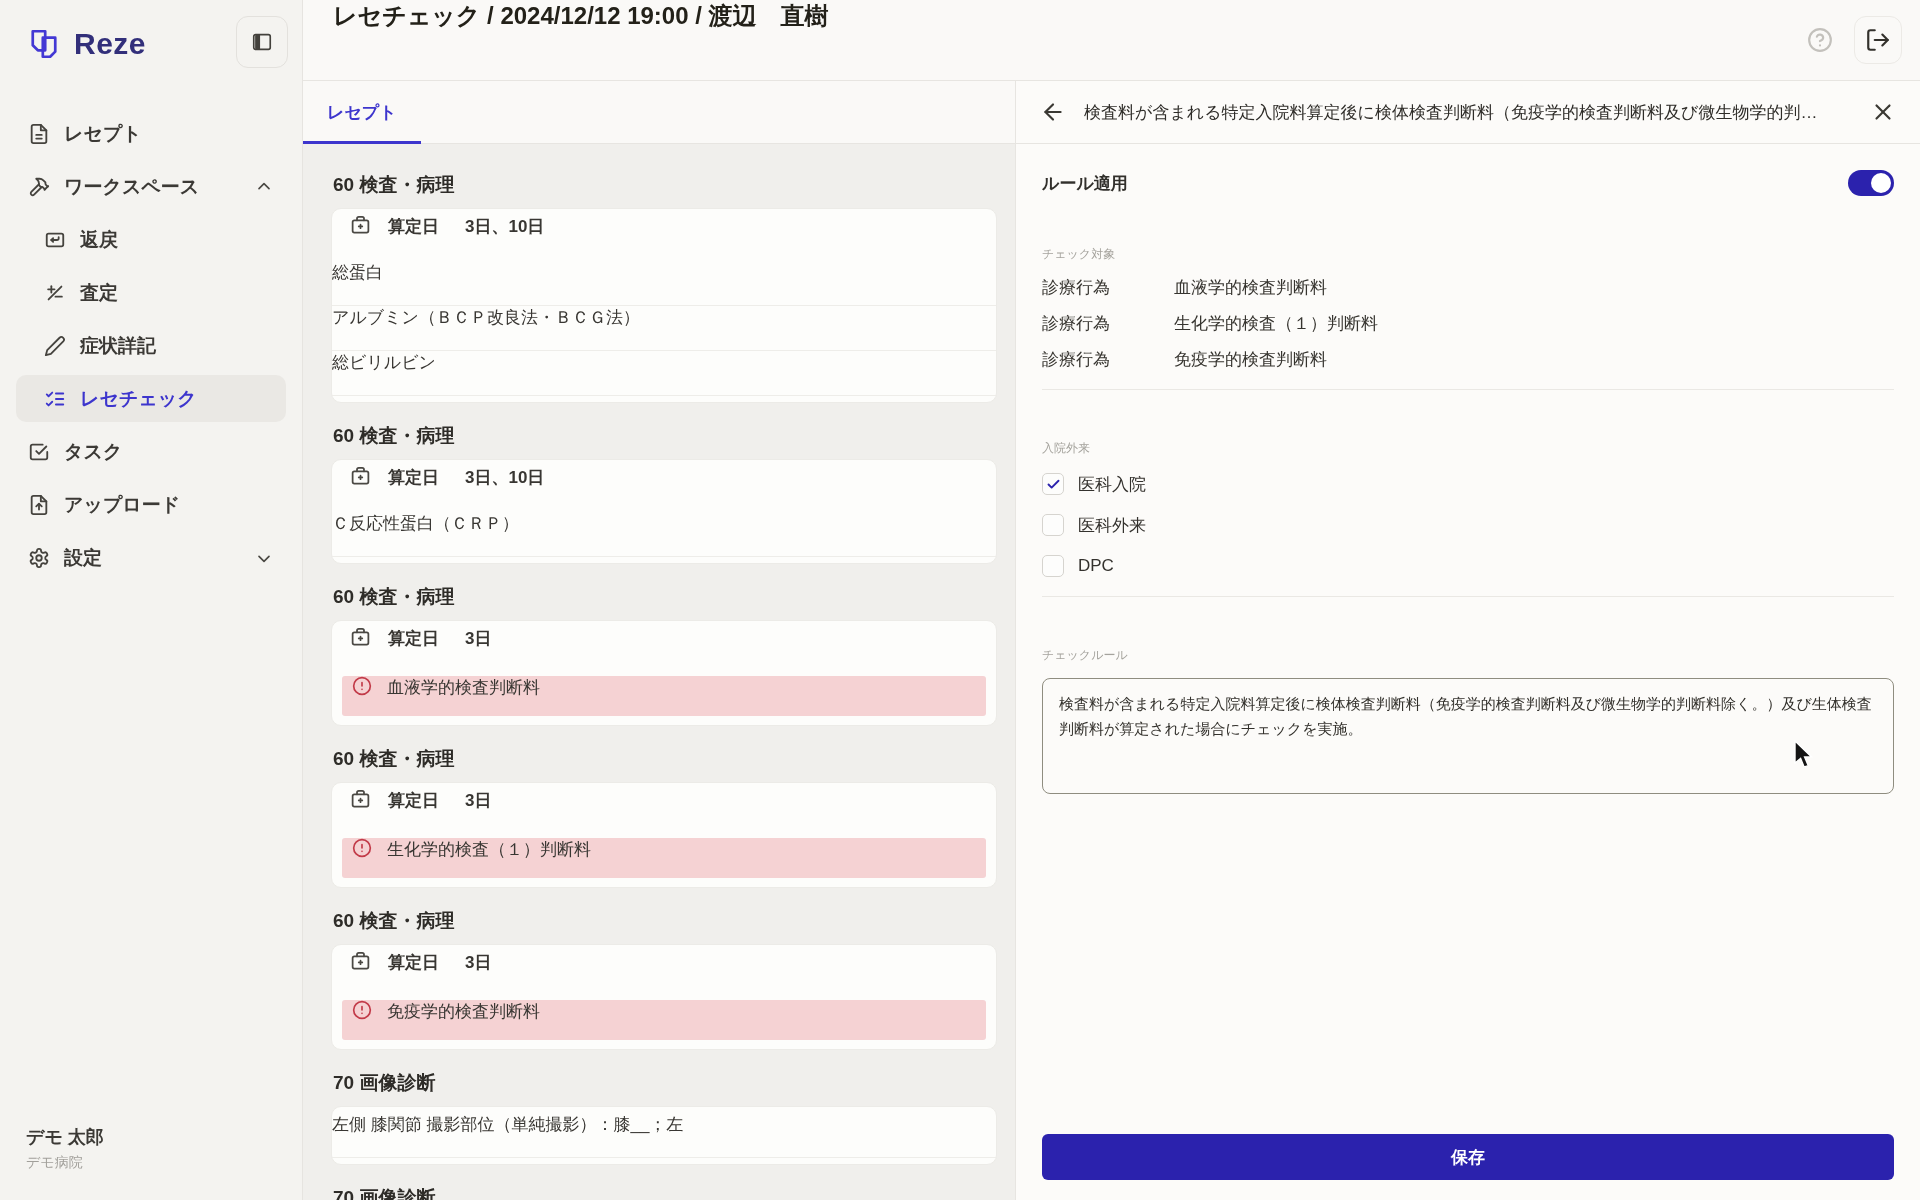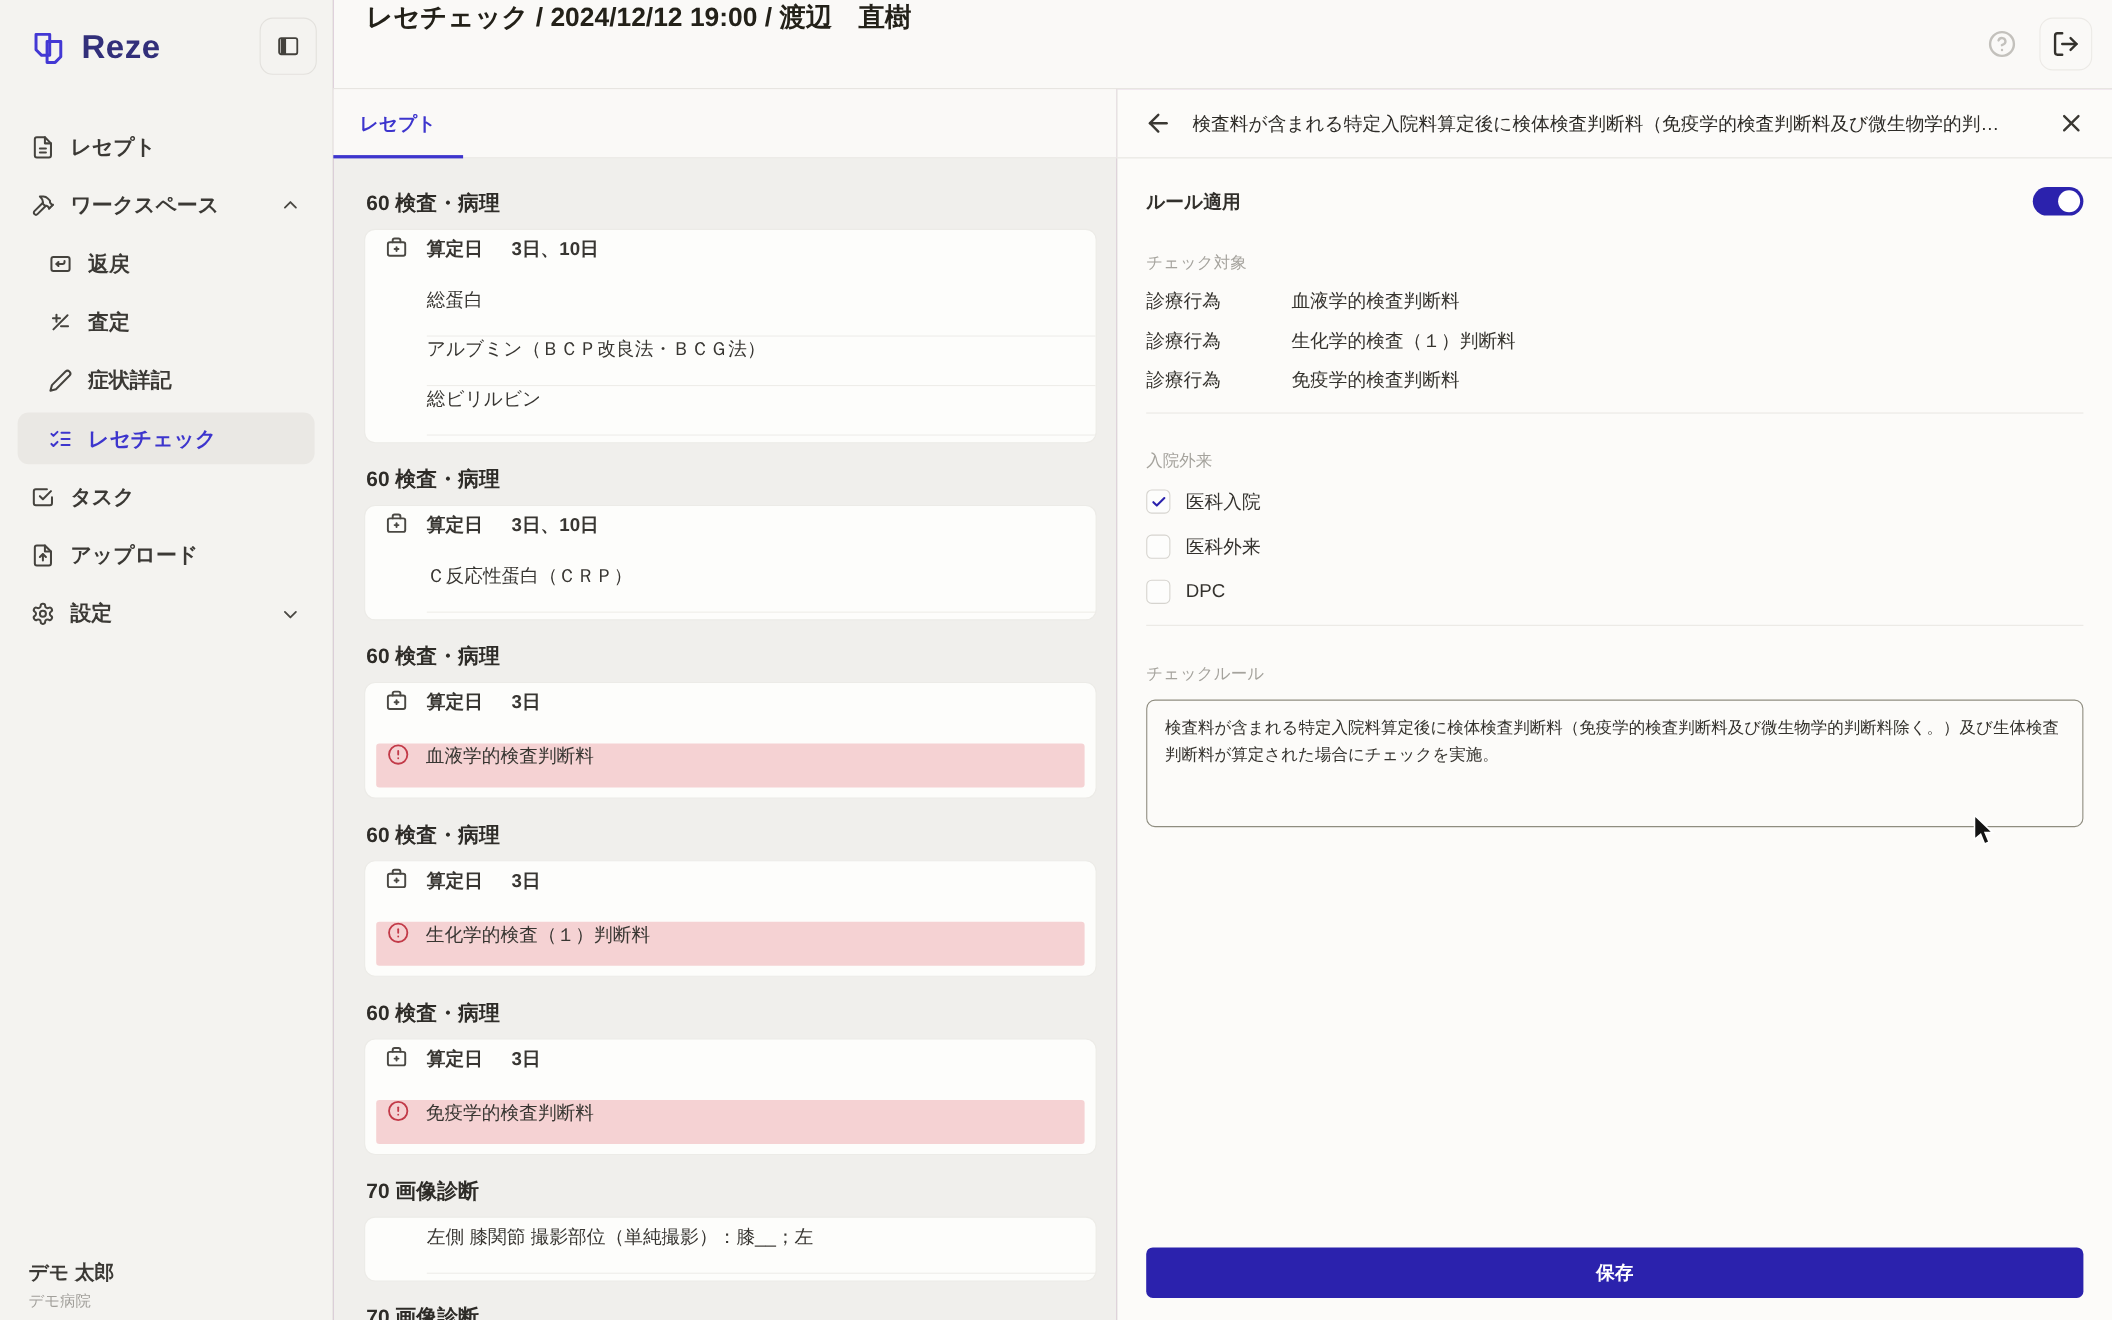--- a/index.html
+++ b/index.html
@@ -14,21 +14,21 @@
   .logo-text{font-size:30px;font-weight:600;color:#322f7a;letter-spacing:.5px}
   .collapse-btn{position:absolute;top:16px;right:14px;width:52px;height:52px;border:1px solid #e3e1dd;border-radius:12px;display:flex;align-items:center;justify-content:center;color:#43413c;background:transparent;cursor:pointer}
   .collapse-btn .i{width:22px;height:22px}
   .nav{margin-top:48px;display:flex;flex-direction:column;gap:6px;padding:0 16px}
   .nav-item{display:flex;align-items:center;gap:14px;height:47px;padding:0 12px;border-radius:10px;font-size:19px;font-weight:600;color:#3b3935;cursor:pointer}
   .nav-item .icon{width:22px;height:22px;flex:none;color:#45433e}
   .nav-item.sub{padding-left:28px}
   .nav-item.active{background:#eae8e4;color:#3d35cd}
   .nav-item.active .icon{color:#3d35cd}
   .nav-item .chev{margin-left:auto;width:20px;height:20px;color:#4a4843}
-  .user-block{position:absolute;left:26px;bottom:8px}
+  .user-block{position:absolute;left:26px;bottom:28px}
   .user-name{font-size:18px;font-weight:700;color:#3b3935}
   .user-org{font-size:14px;color:#a19f9a;margin-top:5px}
   
   .main{flex:1;display:flex;flex-direction:column;min-width:0}
   .topbar{height:80px;min-height:80px;display:flex;border-bottom:1px solid #e7e5e1;padding:0 18px 0 30px;background:#faf9f7}
   .topbar-title{font-size:24px;font-weight:700;color:#232119;white-space:nowrap}
   .topbar-actions{margin-left:auto;display:flex;align-items:center;gap:10px}
   .icon-btn{width:48px;height:48px;border-radius:12px;display:flex;align-items:center;justify-content:center;background:transparent;border:none;cursor:pointer}
   .icon-btn .i{width:26px;height:26px}
   .icon-btn.help{color:#c3c1bc}
@@ -41,37 +41,37 @@
   .tab .underline{position:absolute;left:0;right:0;bottom:-1px;height:3px;background:#3d35cd}
   .list-scroll{flex:1;padding:20px 18px 0 28px;overflow:hidden}
   .section-heading{font-size:19px;font-weight:700;color:#2e2c28;margin:20px 0 10px 2px}
   .section-heading:first-child{margin-top:8px}
   .card{background:#fdfdfb;border:1px solid #ecebe7;border-radius:10px;padding:6px 0}
   .row{display:flex;align-items:flex-start;font-size:17px;color:#383632}
   .row.date{min-height:46px;padding:0 18px}
   .row.date .icon{width:21px;height:21px;color:#4a4843;margin-right:17px}
   .row.date .lbl{font-weight:600;margin-right:26px}
   .row.date .val{font-weight:600}
-  .row.item{margin-left:56px;min-height:44px;border-bottom:1px solid #eeede9;padding-right:18px;cursor:pointer}
+  .row.item{min-height:44px;border-bottom:1px solid #eeede9;padding-right:18px;cursor:pointer}
   .row.error{margin:3px 10px;background:#f5d2d3;border-radius:3px;min-height:40px;padding:0 10px;gap:15px;cursor:pointer}
   .row.error .icon{width:20px;height:20px;color:#c23a48;flex:none}
   
   .panel{flex:1;background:#fcfbf9;border-left:1px solid #e7e5e1;display:flex;flex-direction:column;min-width:0}
   .panel-header{height:62px;min-height:62px;border-bottom:1px solid #e7e5e1;display:flex;align-items:center;gap:18px;padding:0 24px}
   .panel-back{width:26px;height:26px;color:#3a3833;background:none;border:none;padding:0;cursor:pointer}
   .panel-title{font-size:17px;font-weight:400;color:#2e2c28;white-space:nowrap;overflow:hidden;flex:1}
   .panel-close{width:26px;height:26px;color:#3a3833;background:none;border:none;padding:0;cursor:pointer}
   .panel-body{flex:1;padding:26px 26px 0 26px;overflow:hidden}
   .rule-row{display:flex;align-items:center;justify-content:space-between}
   .rule-label{font-size:17px;font-weight:700;color:#32302c}
   .toggle{width:46px;height:26px;border-radius:13px;background:#cfcdc8;position:relative;cursor:pointer;flex:none}
   .toggle.on{background:#2b22ad}
   .toggle .knob{position:absolute;top:3px;left:3px;width:20px;height:20px;border-radius:50%;background:#fff}
   .toggle.on .knob{left:auto;right:3px}
-  .group-heading{font-size:15px;color:#a5a39d;margin-top:34px}
+  .group-heading{font-size:12px;color:#a5a39d;margin-top:50px}
   .kv-group{border-bottom:1px solid #eae8e4;padding-bottom:18px}
   .kv-row{display:flex;margin-top:13px;font-size:17px;color:#36342f}
   .kv-row .k{width:132px;flex:none}
   .cb-group{border-bottom:1px solid #eae8e4;padding-bottom:16px}
   .cb-row{display:flex;align-items:center;gap:14px;margin-top:13px;font-size:17px;min-height:28px;cursor:pointer}
   .checkbox{width:20px;height:20px;border:1.5px solid #d6d4cf;border-radius:5px;background:#fdfdfc;display:flex;align-items:center;justify-content:center;color:#2b22ad;flex:none}
   .checkbox .i{width:15px;height:15px}
   .rule-box{margin-top:14px;border:1px solid #8f8d80;border-radius:8px;min-height:116px;padding:13px 16px;font-size:15px;line-height:1.65;color:#33312c;box-sizing:border-box;cursor:text}
   .panel-footer{padding:0 26px 20px 26px}
   .save-btn{width:100%;height:46px;background:#2b22ad;color:#fff;font-size:17px;font-weight:700;border:none;border-radius:6px;display:flex;align-items:center;justify-content:center;cursor:pointer}

